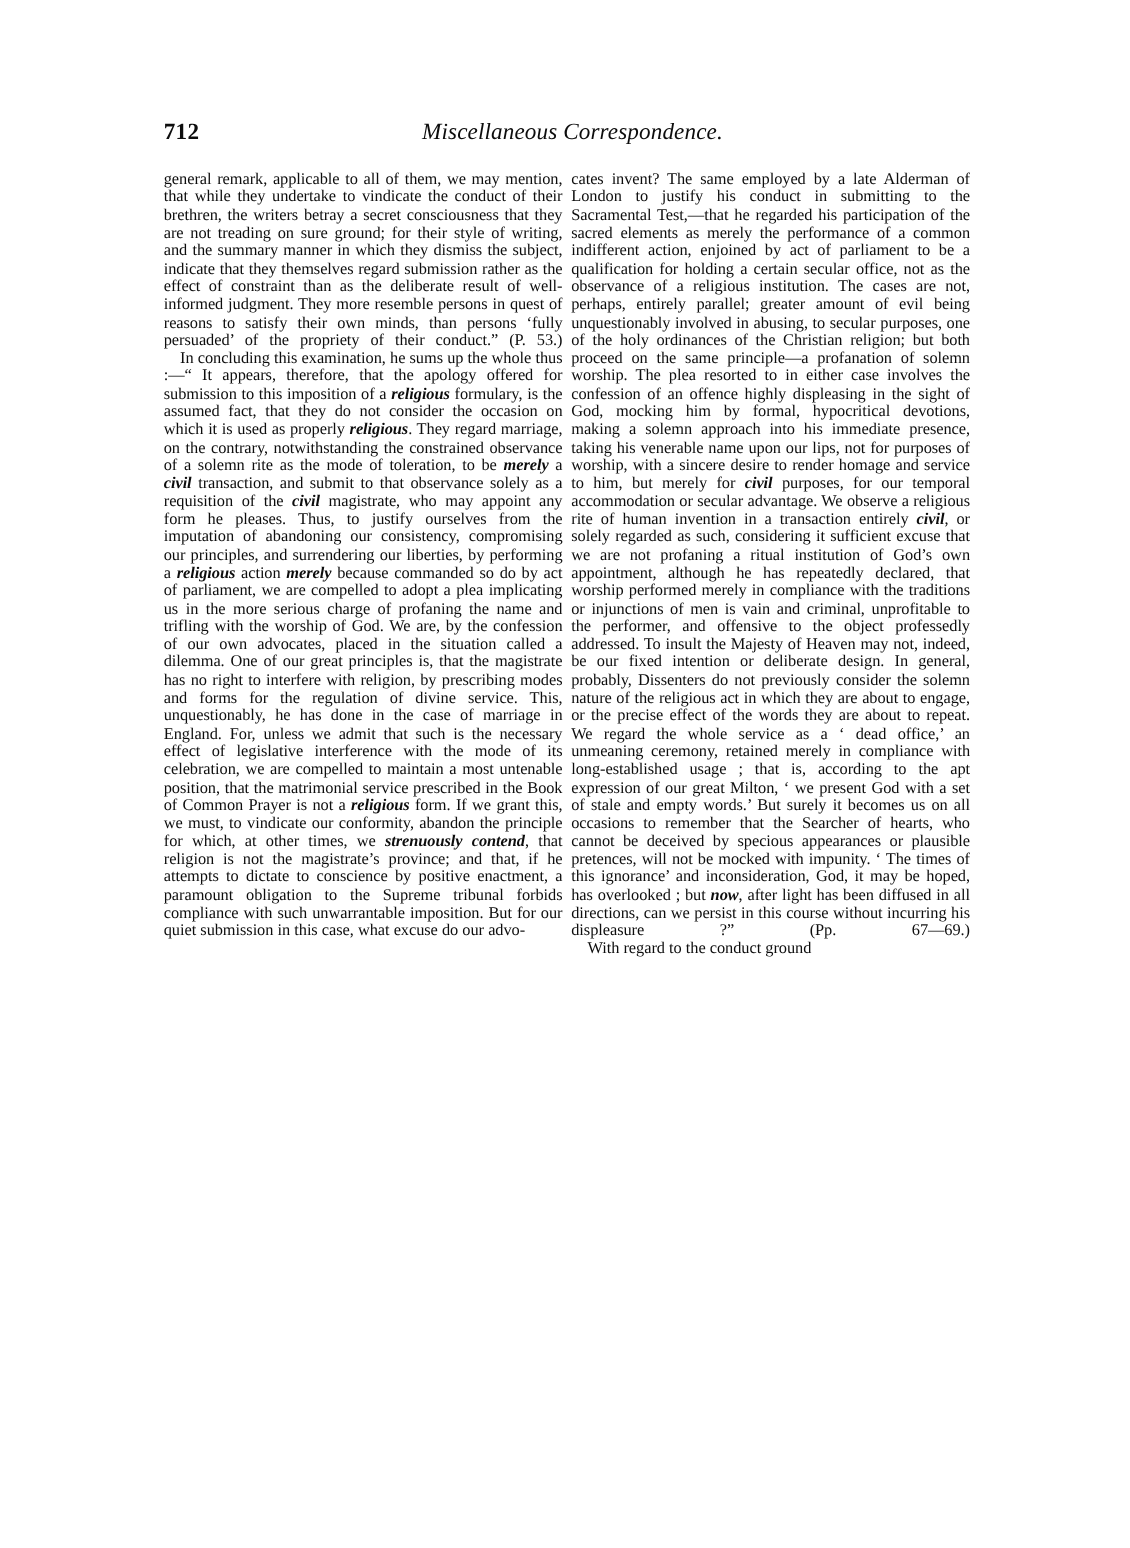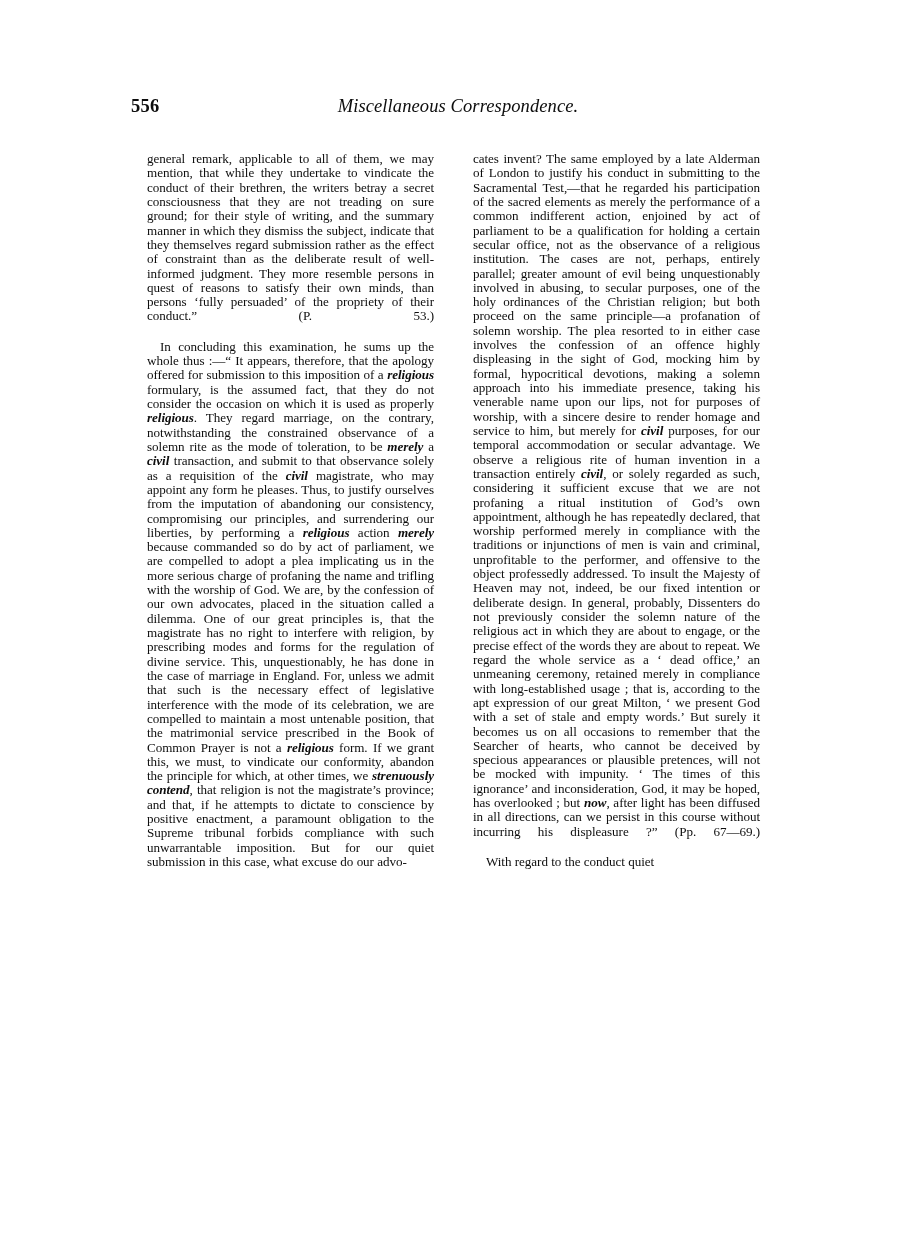--- a/index.html
+++ b/index.html
@@ -57,21 +57,21 @@
   }
   .col {
     position: absolute;
     top: 0;
     width: 319px;
   }
   .col-left  { left: 0; }
   .col-right { left: 326px; }
 
   .col p {
-    margin: 16px;
+    margin: 0;
     font-size: 13.1px;
     line-height: 14.32px;
     text-align: justify;
     text-justify: inter-word;
     word-spacing: 0.1px;
     letter-spacing: -0.05px;
     -webkit-font-smoothing: none;
   }
   .col p.indent {
     text-indent: 13px;
@@ -91,31 +91,31 @@
     font-style: italic;
     font-weight: bold;
   }
 </style>
 </head>
 <body>
 
 <div class="page">
 
   <div class="running-head">
-    <span class="folio">556</span>
+    <span class="folio">712</span>
     <span class="head-title">Miscellaneous Correspondence.</span>
   </div>
 
   <div class="columns">
 
     <div class="col col-left">
       <p class="justify-all">general remark, applicable to all of them, we may mention, that while they undertake to vindicate the conduct of their brethren, the writers betray a secret consciousness that they are not treading on sure ground; for their style of writing, and the summary manner in which they dismiss the subject, indicate that they themselves regard submission rather as the effect of constraint than as the deliberate result of well-informed judgment. They more resemble persons in quest of reasons to satisfy their own minds, than persons ‘fully persuaded’ of the propriety of their conduct.”    (P. 53.)</p>
       <p class="indent last-ragged">In concluding this examination, he sums up the whole thus :—“ It appears, therefore, that the apology offered for submission to this imposition of a <i class="it">religious</i> formulary, is the assumed fact, that they do not consider the occasion on which it is used as properly <i class="it">religious</i>. They regard marriage, on the contrary, notwithstanding the constrained observance of a solemn rite as the mode of toleration, to be <i class="it">merely</i> a <i class="it">civil</i> transaction, and submit to that observance solely as a requisition of the <i class="it">civil</i> magistrate, who may appoint any form he pleases. Thus, to justify ourselves from the imputation of abandoning our consistency, compromising our principles, and surrendering our liberties, by performing a <i class="it">religious</i> action <i class="it">merely</i> because commanded so do by act of parliament, we are compelled to adopt a plea implicating us in the more serious charge of profaning the name and trifling with the worship of God. We are, by the confession of our own advocates, placed in the situation called a dilemma. One of our great principles is, that the magistrate has no right to interfere with religion, by prescribing modes and forms for the regulation of divine service. This, unquestionably, he has done in the case of marriage in England. For, unless we admit that such is the necessary effect of legislative interference with the mode of its celebration, we are compelled to maintain a most untenable position, that the matrimonial service prescribed in the Book of Common Prayer is not a <i class="it">religious</i> form. If we grant this, we must, to vindicate our conformity, abandon the principle for which, at other times, we <i class="it">strenuously contend</i>, that religion is not the magistrate’s province; and that, if he attempts to dictate to conscience by positive enactment, a paramount obligation to the Supreme tribunal forbids compliance with such unwarrantable imposition. But for our quiet submission in this case, what excuse do our advo-</p>
     </div>
 
     <div class="col col-right">
       <p class="justify-all">cates invent? The same employed by a late Alderman of London to justify his conduct in submitting to the Sacramental Test,—that he regarded his participation of the sacred elements as merely the performance of a common indifferent action, enjoined by act of parliament to be a qualification for holding a certain secular office, not as the observance of a religious institution. The cases are not, perhaps, entirely parallel; greater amount of evil being unquestionably involved in abusing, to secular purposes, one of the holy ordinances of the Christian religion; but both proceed on the same principle—a profanation of solemn worship. The plea resorted to in either case involves the confession of an offence highly displeasing in the sight of God, mocking him by formal, hypocritical devotions, making a solemn approach into his immediate presence, taking his venerable name upon our lips, not for purposes of worship, with a sincere desire to render homage and service to him, but merely for <i class="it">civil</i> purposes, for our temporal accommodation or secular advantage. We observe a religious rite of human invention in a transaction entirely <i class="it">civil</i>, or solely regarded as such, considering it sufficient excuse that we are not profaning a ritual institution of God’s own appointment, although he has repeatedly declared, that worship performed merely in compliance with the traditions or injunctions of men is vain and criminal, unprofitable to the performer, and offensive to the object professedly addressed. To insult the Majesty of Heaven may not, indeed, be our fixed intention or deliberate design. In general, probably, Dissenters do not previously consider the solemn nature of the religious act in which they are about to engage, or the precise effect of the words they are about to repeat. We regard the whole service as a ‘ dead office,’ an unmeaning ceremony, retained merely in compliance with long-established usage ; that is, according to the apt expression of our great Milton, ‘ we present God with a set of stale and empty words.’ But surely it becomes us on all occasions to remember that the Searcher of hearts, who cannot be deceived by specious appearances or plausible pretences, will not be mocked with impunity. ‘ The times of this ignorance’ and inconsideration, God, it may be hoped, has overlooked ; but <i class="it">now</i>, after light has been diffused in all directions, can we persist in this course without incurring his displeasure ?”    (Pp. 67—69.)</p>
-      <p class="indent last-ragged">With regard to the conduct quiet</p>
+      <p class="indent last-ragged">With regard to the conduct ground</p>
     </div>
 
   </div>
 
 </div>
 
 </body></html>

